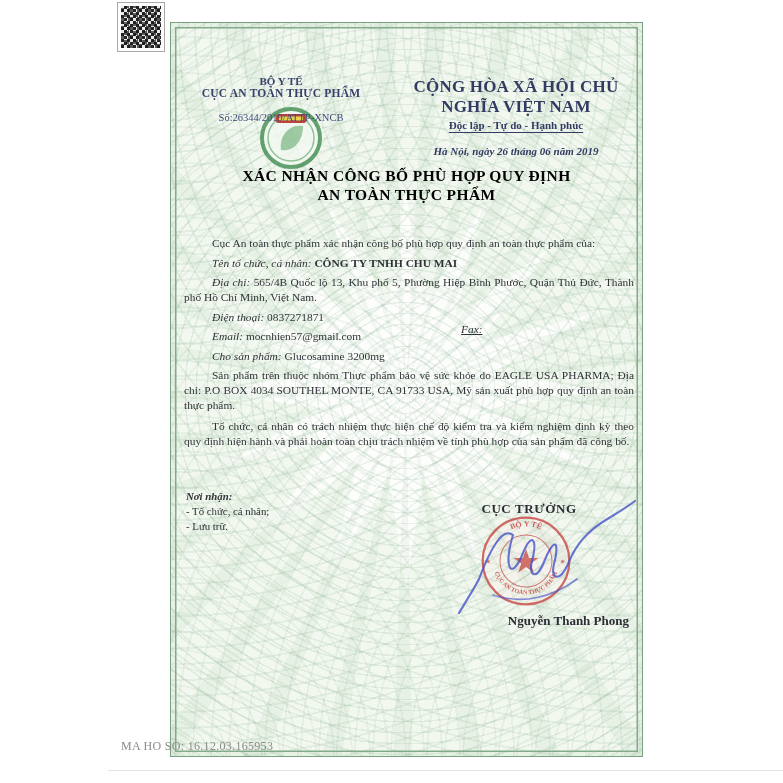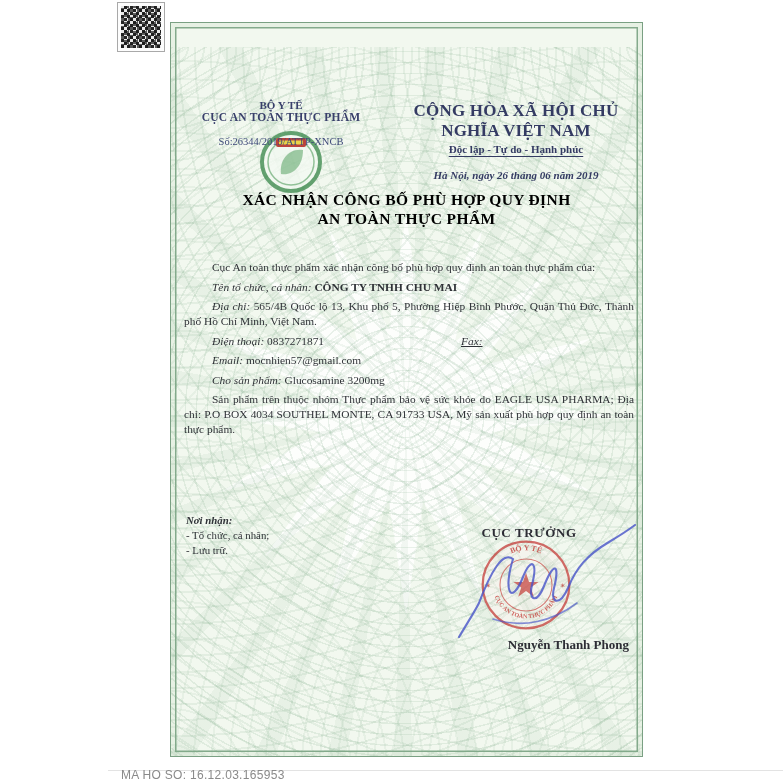--- a/index.html
+++ b/index.html
@@ -16,21 +16,21 @@
         repeating-conic-gradient(rgba(55,55,55,.8) 0% 25%, transparent 0% 50%);
       background-size:6px 6px, 9px 9px;
       background-position:0 0, 3px 2px;}
 
   
   .doc{position:absolute;left:170px;top:22px;width:473px;height:735px;box-sizing:border-box;
        background:#f2f8ef;
        border:1.5px solid #7aa083;
        box-shadow:inset 0 0 0 4px #e7f1e4, inset 0 0 0 5.5px #84aa8c;
        overflow:hidden;}
-  .pattern,.content{position:absolute;inset:0;margin-top:24px;}
+  .pattern,.content{position:absolute;inset:0;}
   .pat-star{position:absolute;left:35px;top:168px;width:400px;height:400px;
       background:rgba(255,255,255,.82);
       clip-path:polygon(100% 50%,71.6% 54.3%,96.2% 69.1%,68.3% 62.2%,85.4% 85.4%,62.2% 68.3%,
         69.1% 96.2%,54.3% 71.6%,50% 100%,45.7% 71.6%,30.9% 96.2%,37.8% 68.3%,14.6% 85.4%,
         31.7% 62.2%,3.8% 69.1%,28.4% 54.3%,0% 50%,28.4% 45.7%,3.8% 30.9%,31.7% 37.8%,
         14.6% 14.6%,37.8% 31.7%,30.9% 3.8%,45.7% 28.4%,50% 0%,54.3% 28.4%,69.1% 3.8%,
         62.2% 31.7%,85.4% 14.6%,68.3% 37.8%,96.2% 30.9%,71.6% 45.7%);}
   .pat-rings{position:absolute;inset:0;
       background:repeating-radial-gradient(circle at 235px 368px,
         rgba(125,170,135,.16) 0 1.5px, transparent 1.5px 11px);}
@@ -65,36 +65,36 @@
 
   
   .body{position:absolute;left:13px;top:213px;width:450px;z-index:3;color:#2f3237;
         font-size:11.4px;line-height:15px;}
   .body p{margin:0 0 4.5px 0;}
   .indent{text-indent:28px;}
   .just{text-align:justify;}
   .lbl{font-style:italic;}
   .bold{font-weight:bold;}
   .phone-row{position:relative;}
-  .fax{position:absolute;left:249px;top:0;font-style:italic;text-decoration:underline;}
+  .fax{position:absolute;left:249px;top:12px;font-style:italic;text-decoration:underline;}
   .para{margin-top:3px !important;margin-bottom:6px !important;}
 
   
   .recipients{position:absolute;left:15px;top:466px;z-index:3;color:#2f3237;font-size:10.8px;line-height:15px;}
   .recipients .head{font-weight:bold;font-style:italic;}
   .signer-title{position:absolute;left:258px;top:478px;width:200px;text-align:center;z-index:4;
                 font-weight:bold;font-size:13px;letter-spacing:.6px;color:#2d2d35;}
   .seal{position:absolute;left:303px;top:486px;width:104px;height:104px;z-index:3;opacity:.9;}
   .signature{position:absolute;left:270px;top:468px;width:210px;height:140px;z-index:4;}
   .signer-name{position:absolute;left:258px;top:590px;width:200px;text-align:right;z-index:4;
                font-weight:bold;font-size:13px;color:#2d2d35;}
 
   
-  .caption{position:absolute;left:121px;top:768px;z-index:6;
-           font-family:Liberation Sans, sans-serif;
+  .caption{position:absolute;left:121px;top:739px;z-index:6;
+           font-family:Liberation Serif, serif;
            font-size:12px;color:#8a8a8a;letter-spacing:.3px;}
   .paper-edge{position:absolute;left:108px;top:770px;width:675px;height:1px;background:#e3e3e3;}
 </style>
 </head>
 <body>
 
 <div class="photo">
 
   <div class="qr">
     <div class="qr-inner"></div>
@@ -137,20 +137,21 @@
       </div>
 
       <div class="body">
         <p class="indent">Cục An toàn thực phẩm xác nhận công bố phù hợp quy định an toàn thực phẩm của:</p>
         <p class="indent"><span class="lbl">Tên tổ chức, cá nhân:</span> <span class="bold">CÔNG TY TNHH CHU MAI</span></p>
         <p class="indent just"><span class="lbl">Địa chỉ:</span> <span>565/4B Quốc lộ 13, Khu phố 5, Phường Hiệp Bình Phước, Quận Thủ Đức, Thành phố Hồ Chí Minh, Việt Nam.</span></p>
         <p class="indent phone-row"><span class="lbl">Điện thoại:</span> <span>0837271871</span><span class="fax">Fax:</span></p>
         <p class="indent"><span class="lbl">Email:</span> <span>mocnhien57@gmail.com</span></p>
         <p class="indent"><span class="lbl">Cho sản phẩm:</span> <span>Glucosamine 3200mg</span></p>
         <p class="indent just para">Sản phẩm trên thuộc nhóm Thực phẩm bảo vệ sức khỏe do EAGLE USA PHARMA; Địa chỉ:  P.O BOX 4034 SOUTHEL MONTE, CA 91733 USA, Mỹ sản xuất phù hợp quy định an toàn thực phẩm.</p>
+        <p class="indent just para">Tổ chức, cá nhân có trách nhiệm thực hiện chế độ kiểm tra và kiểm nghiệm định kỳ theo quy định hiện hành và phải hoàn toàn chịu trách nhiệm về tính phù hợp của sản phẩm đã công bố.</p>
       </div>
 
       <div class="recipients">
         <div class="head">Nơi nhận:</div>
         <div>- Tổ chức, cá nhân;</div>
         <div>- Lưu trữ.</div>
       </div>
 
       <div class="signer-title">CỤC TRƯỞNG</div>
 

